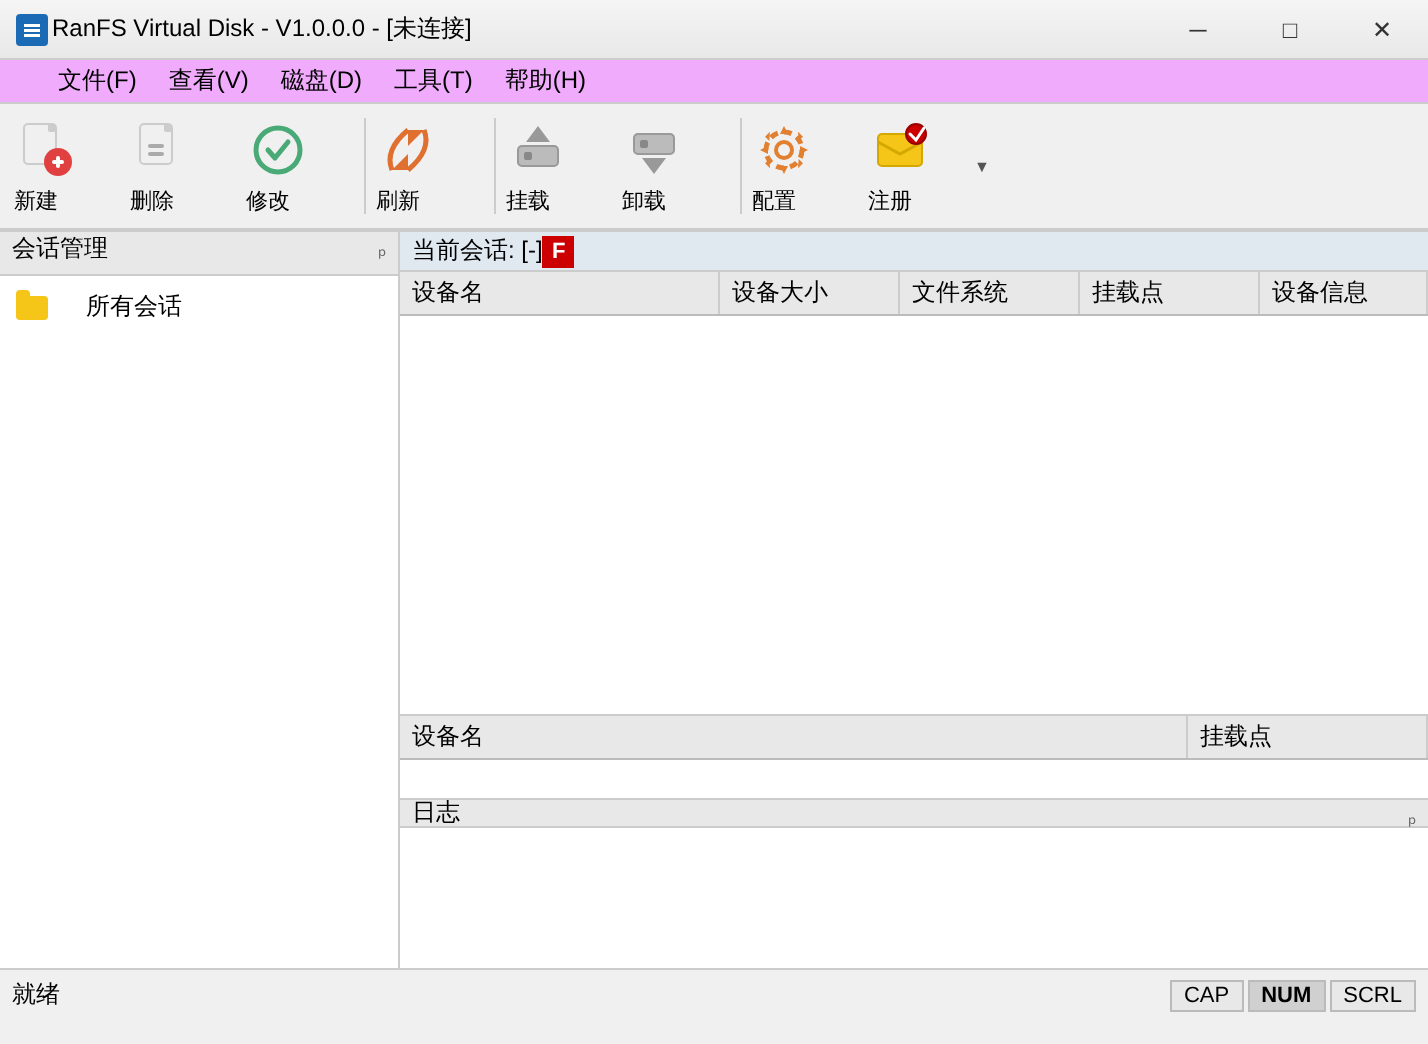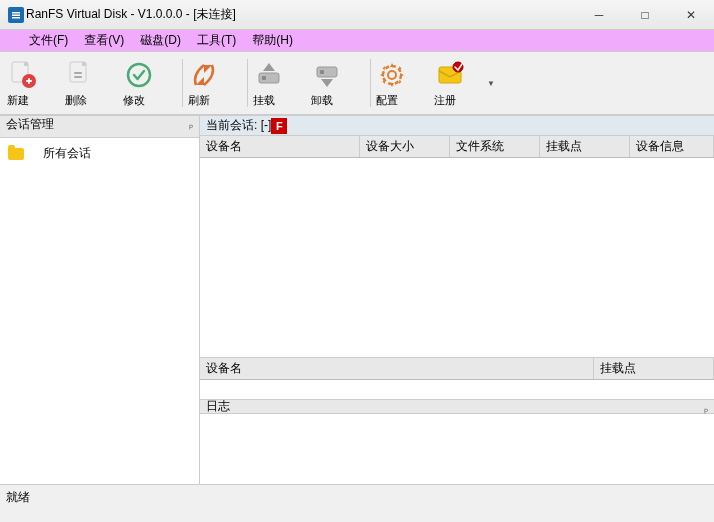--- a/index.html
+++ b/index.html
@@ -514,13 +514,18 @@
         <span>日志</span>
         <span class="sidebar-pin">ₚ</span>
       </div>
       <div class="log-content"></div>
     </div>
   </div>
 </div>
 
 <div class="status-bar">
   <span>就绪</span>
+  <div class="status-indicators">
+    <span class="status-indicator">CAP</span>
+    <span class="status-indicator active">NUM</span>
+    <span class="status-indicator">SCRL</span>
+  </div>
 </div>
 
 </body></html>

